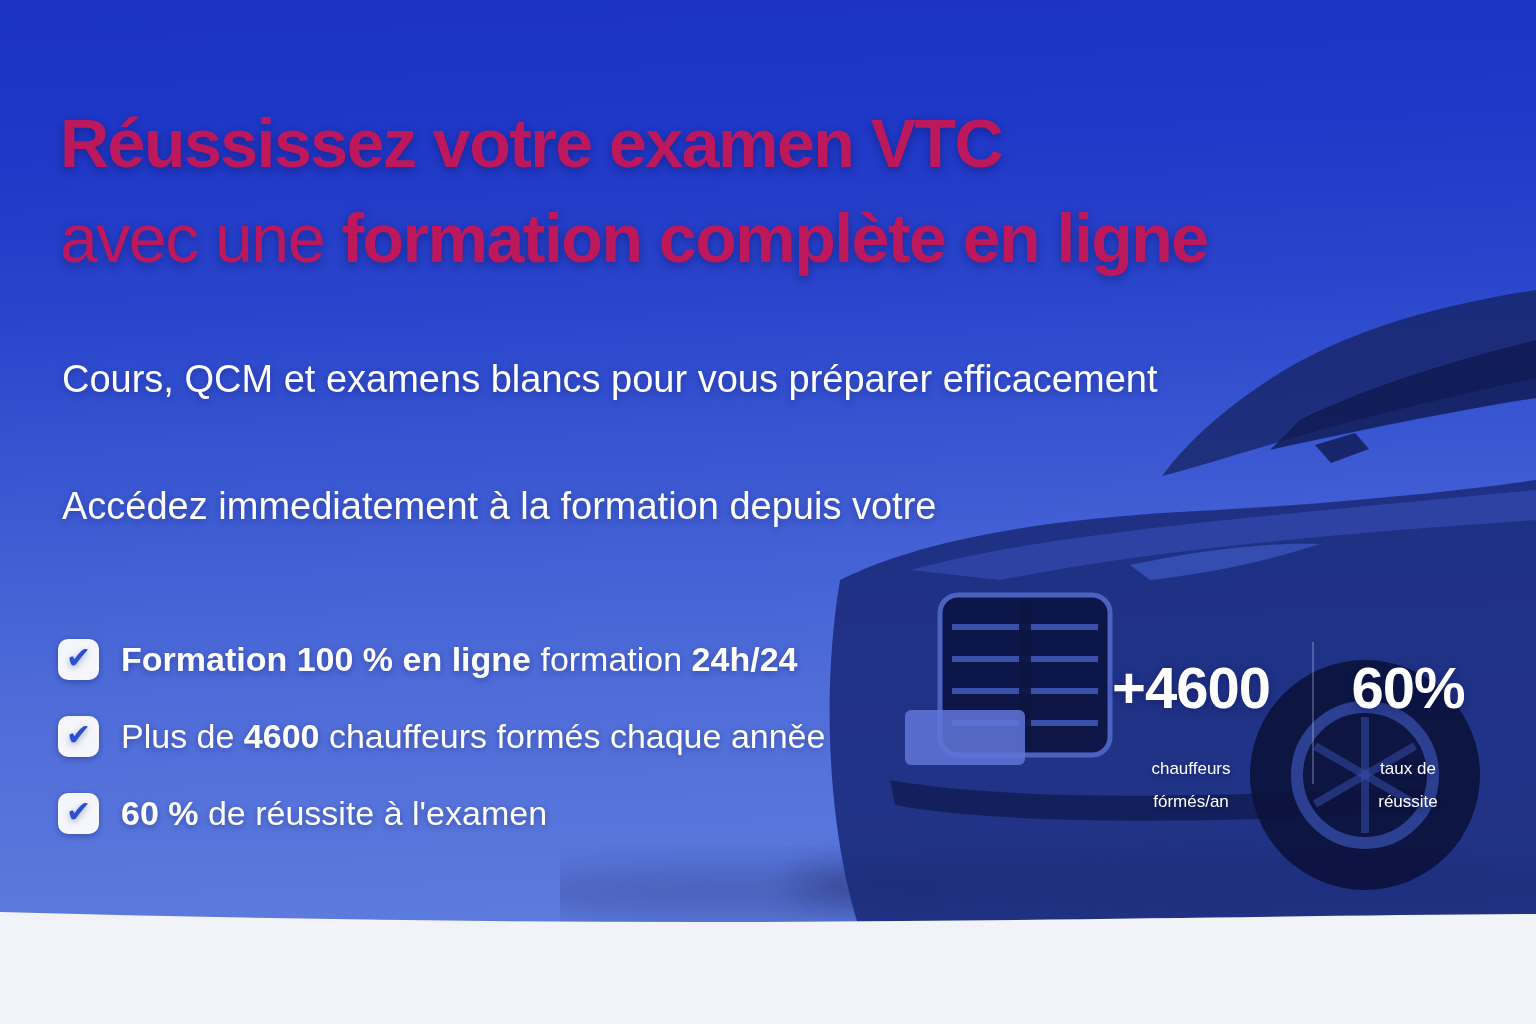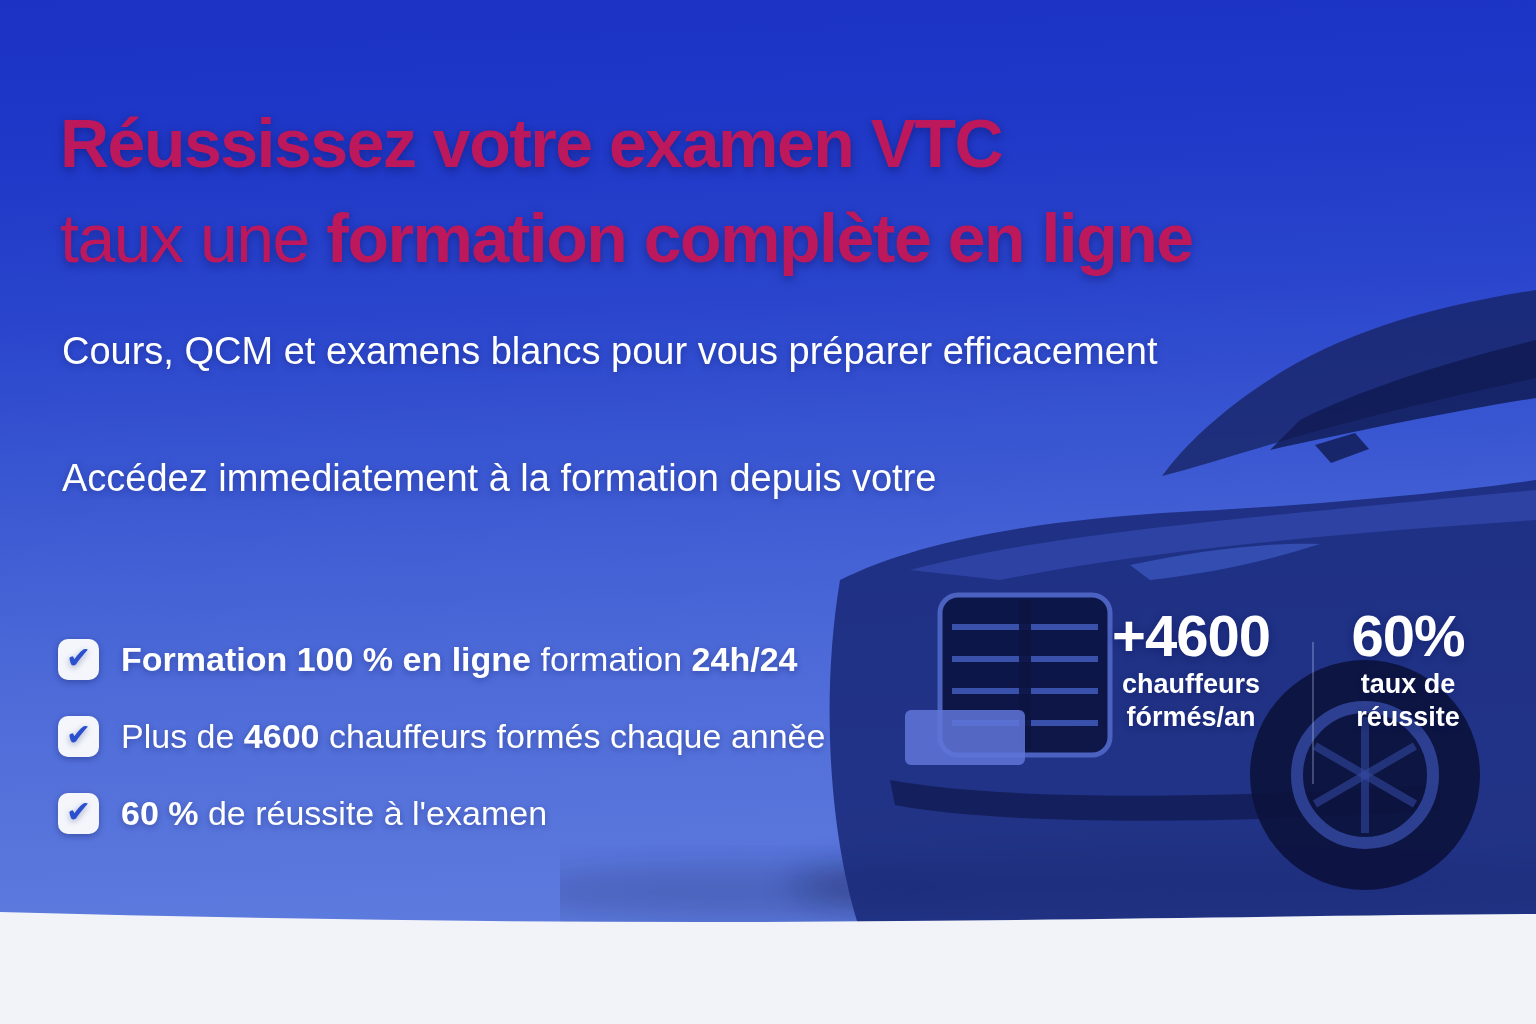--- a/index.html
+++ b/index.html
@@ -21,21 +21,21 @@
   h1.title {
     position:absolute; left:60px; top:96px;
     font-size:68px; line-height:95px; letter-spacing:-1.5px;
     font-weight:700; color:#be185d;
     text-shadow:0 3px 10px rgba(8,16,85,.45);
     white-space:nowrap;
   }
   h1 .light { font-weight:400; }
 
   .intro {
-    position:absolute; left:62px; top:320px;
+    position:absolute; left:62px; top:348px;
     font-size:38px; line-height:63.5px; font-weight:400;
     color:#ffffff; text-shadow:0 2px 7px rgba(8,16,85,.35);
     white-space:nowrap;
   }
 
   .checklist {
     position:absolute; left:58px; top:634px; list-style:none;
   }
   .checklist li {
     display:flex; align-items:center; height:50px; margin-bottom:27px;
@@ -50,32 +50,33 @@
   }
   .checkbox .glyph {
     color:#2b50cf; font-size:30px; font-weight:700; line-height:1;
     transform:translateY(-1px);
   }
   .seg-b { font-weight:700; }
   .seg-r { font-weight:400; }
 
   
   .stats {
-    position:absolute; left:1086px; top:604px; z-index:2;
+    position:absolute; left:1086px; top:656px; z-index:2;
     display:flex; gap:12px; color:#fff; text-align:center;
   }
   .stat { width:210px; }
   .stat:last-child { width:200px; }
   .stat .value {
     font-size:58px; font-weight:700; line-height:64px; letter-spacing:-1px;
     text-shadow:0 2px 8px rgba(8,16,85,.45);
   }
   .stat .label {
-    font-size:27px; line-height:33px; font-weight:700;
+    font-size:17px; line-height:33px; font-weight:400;
     text-shadow:0 2px 6px rgba(8,16,85,.4);
+    margin-top:32px;
   }
   .stat-divider {
     position:absolute; left:1312px; top:642px; width:2px; height:142px;
     background:rgba(205,215,250,.28); z-index:2;
   }
 
   
   .bottom-band { position:absolute; left:0; bottom:0; width:1536px; height:130px; z-index:3; }
 </style>
 </head>
@@ -120,21 +121,21 @@
     <line x1="805" y1="437" x2="805" y2="553" stroke="#33479e" stroke-width="8" opacity="0.6"></line>
     <line x1="755" y1="466" x2="855" y2="524" stroke="#33479e" stroke-width="8" opacity="0.6"></line>
     <line x1="755" y1="524" x2="855" y2="466" stroke="#33479e" stroke-width="8" opacity="0.6"></line>
   </svg>
 </div>
 
 <div class="content">
 
   <h1 class="title">
     <span>Réussissez votre examen VTC</span><br>
-    <span class="light">taux une </span><span>formation complète en ligne</span>
+    <span class="light">avec une </span><span>formation complète en ligne</span>
   </h1>
 
   <p class="intro">
     <span>Cours, QCM et examens blancs pour vous préparer efficacement</span><br>
     <br>
     <span>Accédez immediatement à la formation depuis votre</span><br>
   </p>
 
   <ul class="checklist">
     <li>

